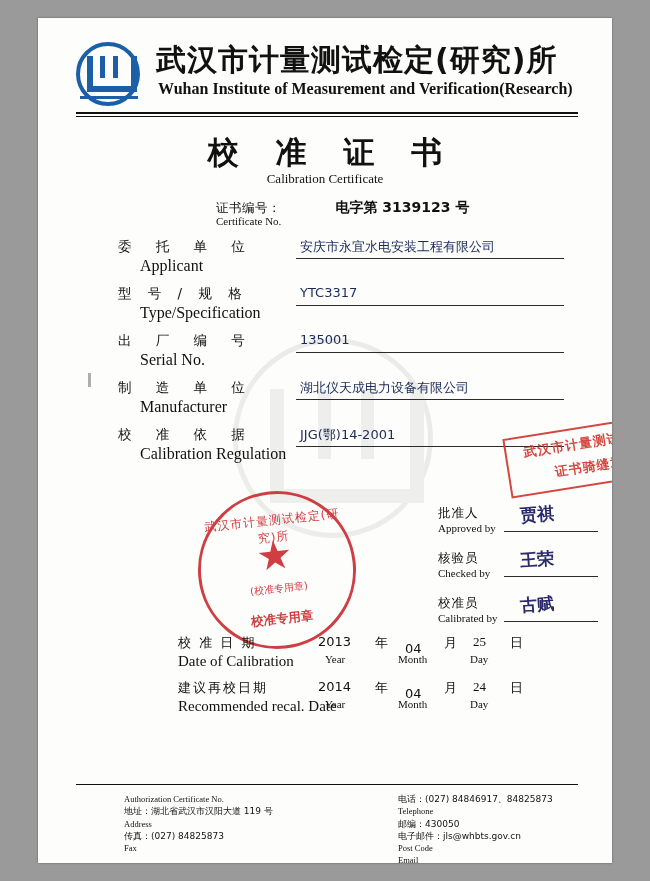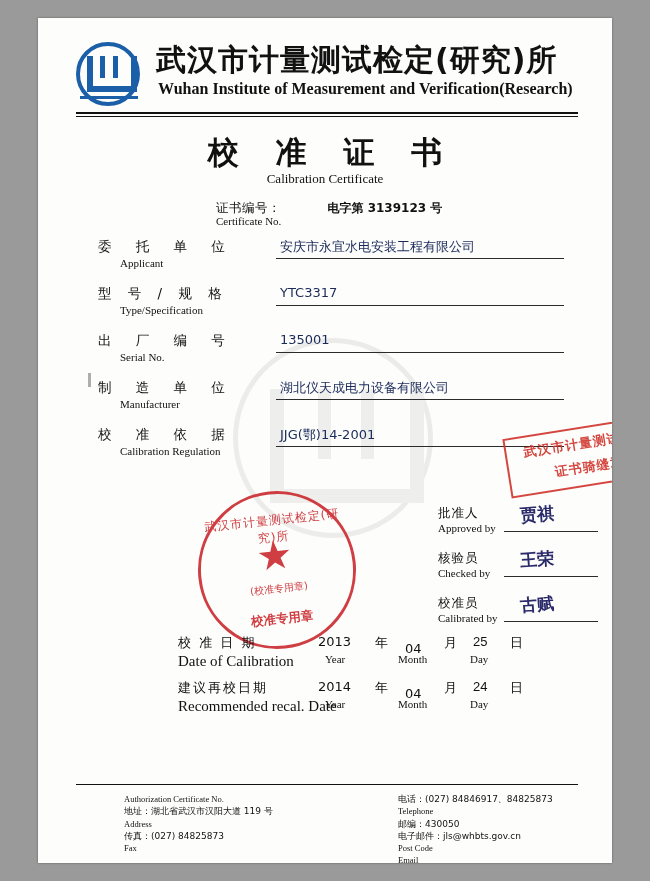--- a/index.html
+++ b/index.html
@@ -169,23 +169,23 @@
   }
   .certno-label-cn {
     display: inline-block;
     font-family: "DejaVu Sans", sans-serif;
     font-size: 12.5px;
     color: #111;
     letter-spacing: 0.5px;
   }
   .certno-value {
     display: inline-block;
-    margin-left: 22px;
-    font-family: "DejaVu Sans", sans-serif;
-    font-size: 12px;
+    margin-left: 30px;
+    font-family: "DejaVu Sans", sans-serif;
+    font-size: 14px;
     font-weight: bold;
     color: #111;
     padding-left: 20px;
   }
   .certno-label-en {
     position: absolute;
     left: 0;
     top: 17px;
     font-family: "Liberation Serif", serif;
     font-size: 11px;
@@ -194,39 +194,40 @@
   
   .fields {
     position: absolute;
     left: 0;
     top: 218px;
     width: 100%;
   }
   .field {
     position: relative;
     height: 47px;
+    margin-left: 20px;
   }
   .f-cn {
     position: absolute;
     left: 60px;
     top: 2px;
     width: 170px;
     font-family: "DejaVu Sans", sans-serif;
     font-size: 13.5px;
     color: #111;
     letter-spacing: 3px;
   }
   .f-cn.sp-wide { letter-spacing: 10px; }
   .f-cn.sp-mid { letter-spacing: 6px; }
   .f-en {
     position: absolute;
     left: 82px;
     top: 21px;
     font-family: "Liberation Serif", serif;
-    font-size: 11px;
+    font-size: 16px;
     color: #111;
   }
   .f-val {
     position: absolute;
     left: 242px;
     top: 2px;
     font-family: "DejaVu Sans", sans-serif;
     font-size: 13px;
     color: #1a2a5a;
   }
@@ -316,21 +317,21 @@
   .d-year-en {
     position: absolute;
     left: 287px; top: 19px;
     font-family: "Liberation Serif", serif;
     font-size: 11px; color: #111;
   }
   .d-ycn { position: absolute; left: 337px; top: 0; font-family: "DejaVu Sans", sans-serif; font-size: 13px; color: #111; }
   .d-month { position: absolute; left: 367px; top: 7px; font-family: "DejaVu Sans", sans-serif; font-size: 13px; color: #111; }
   .d-month-en { position: absolute; left: 360px; top: 19px; font-family: "Liberation Serif", serif; font-size: 11px; color: #111; }
   .d-mcn { position: absolute; left: 406px; top: 0; font-family: "DejaVu Sans", sans-serif; font-size: 13px; color: #111; }
-  .d-day { position: absolute; left: 435px; top: 0; font-family: Liberation Sans, sans-serif; font-size: 13px; color: #111; }
+  .d-day { position: absolute; left: 435px; top: 0; font-family: Liberation Serif, serif; font-size: 13px; color: #111; }
   .d-day-en { position: absolute; left: 432px; top: 19px; font-family: "Liberation Serif", serif; font-size: 11px; color: #111; }
   .d-dcn { position: absolute; left: 472px; top: 0; font-family: "DejaVu Sans", sans-serif; font-size: 13px; color: #111; }
   
   .footer-hr {
     position: absolute;
     left: 38px; right: 34px;
     top: 766px;
     border-top: 1px solid #111;
   }
   .footer {

